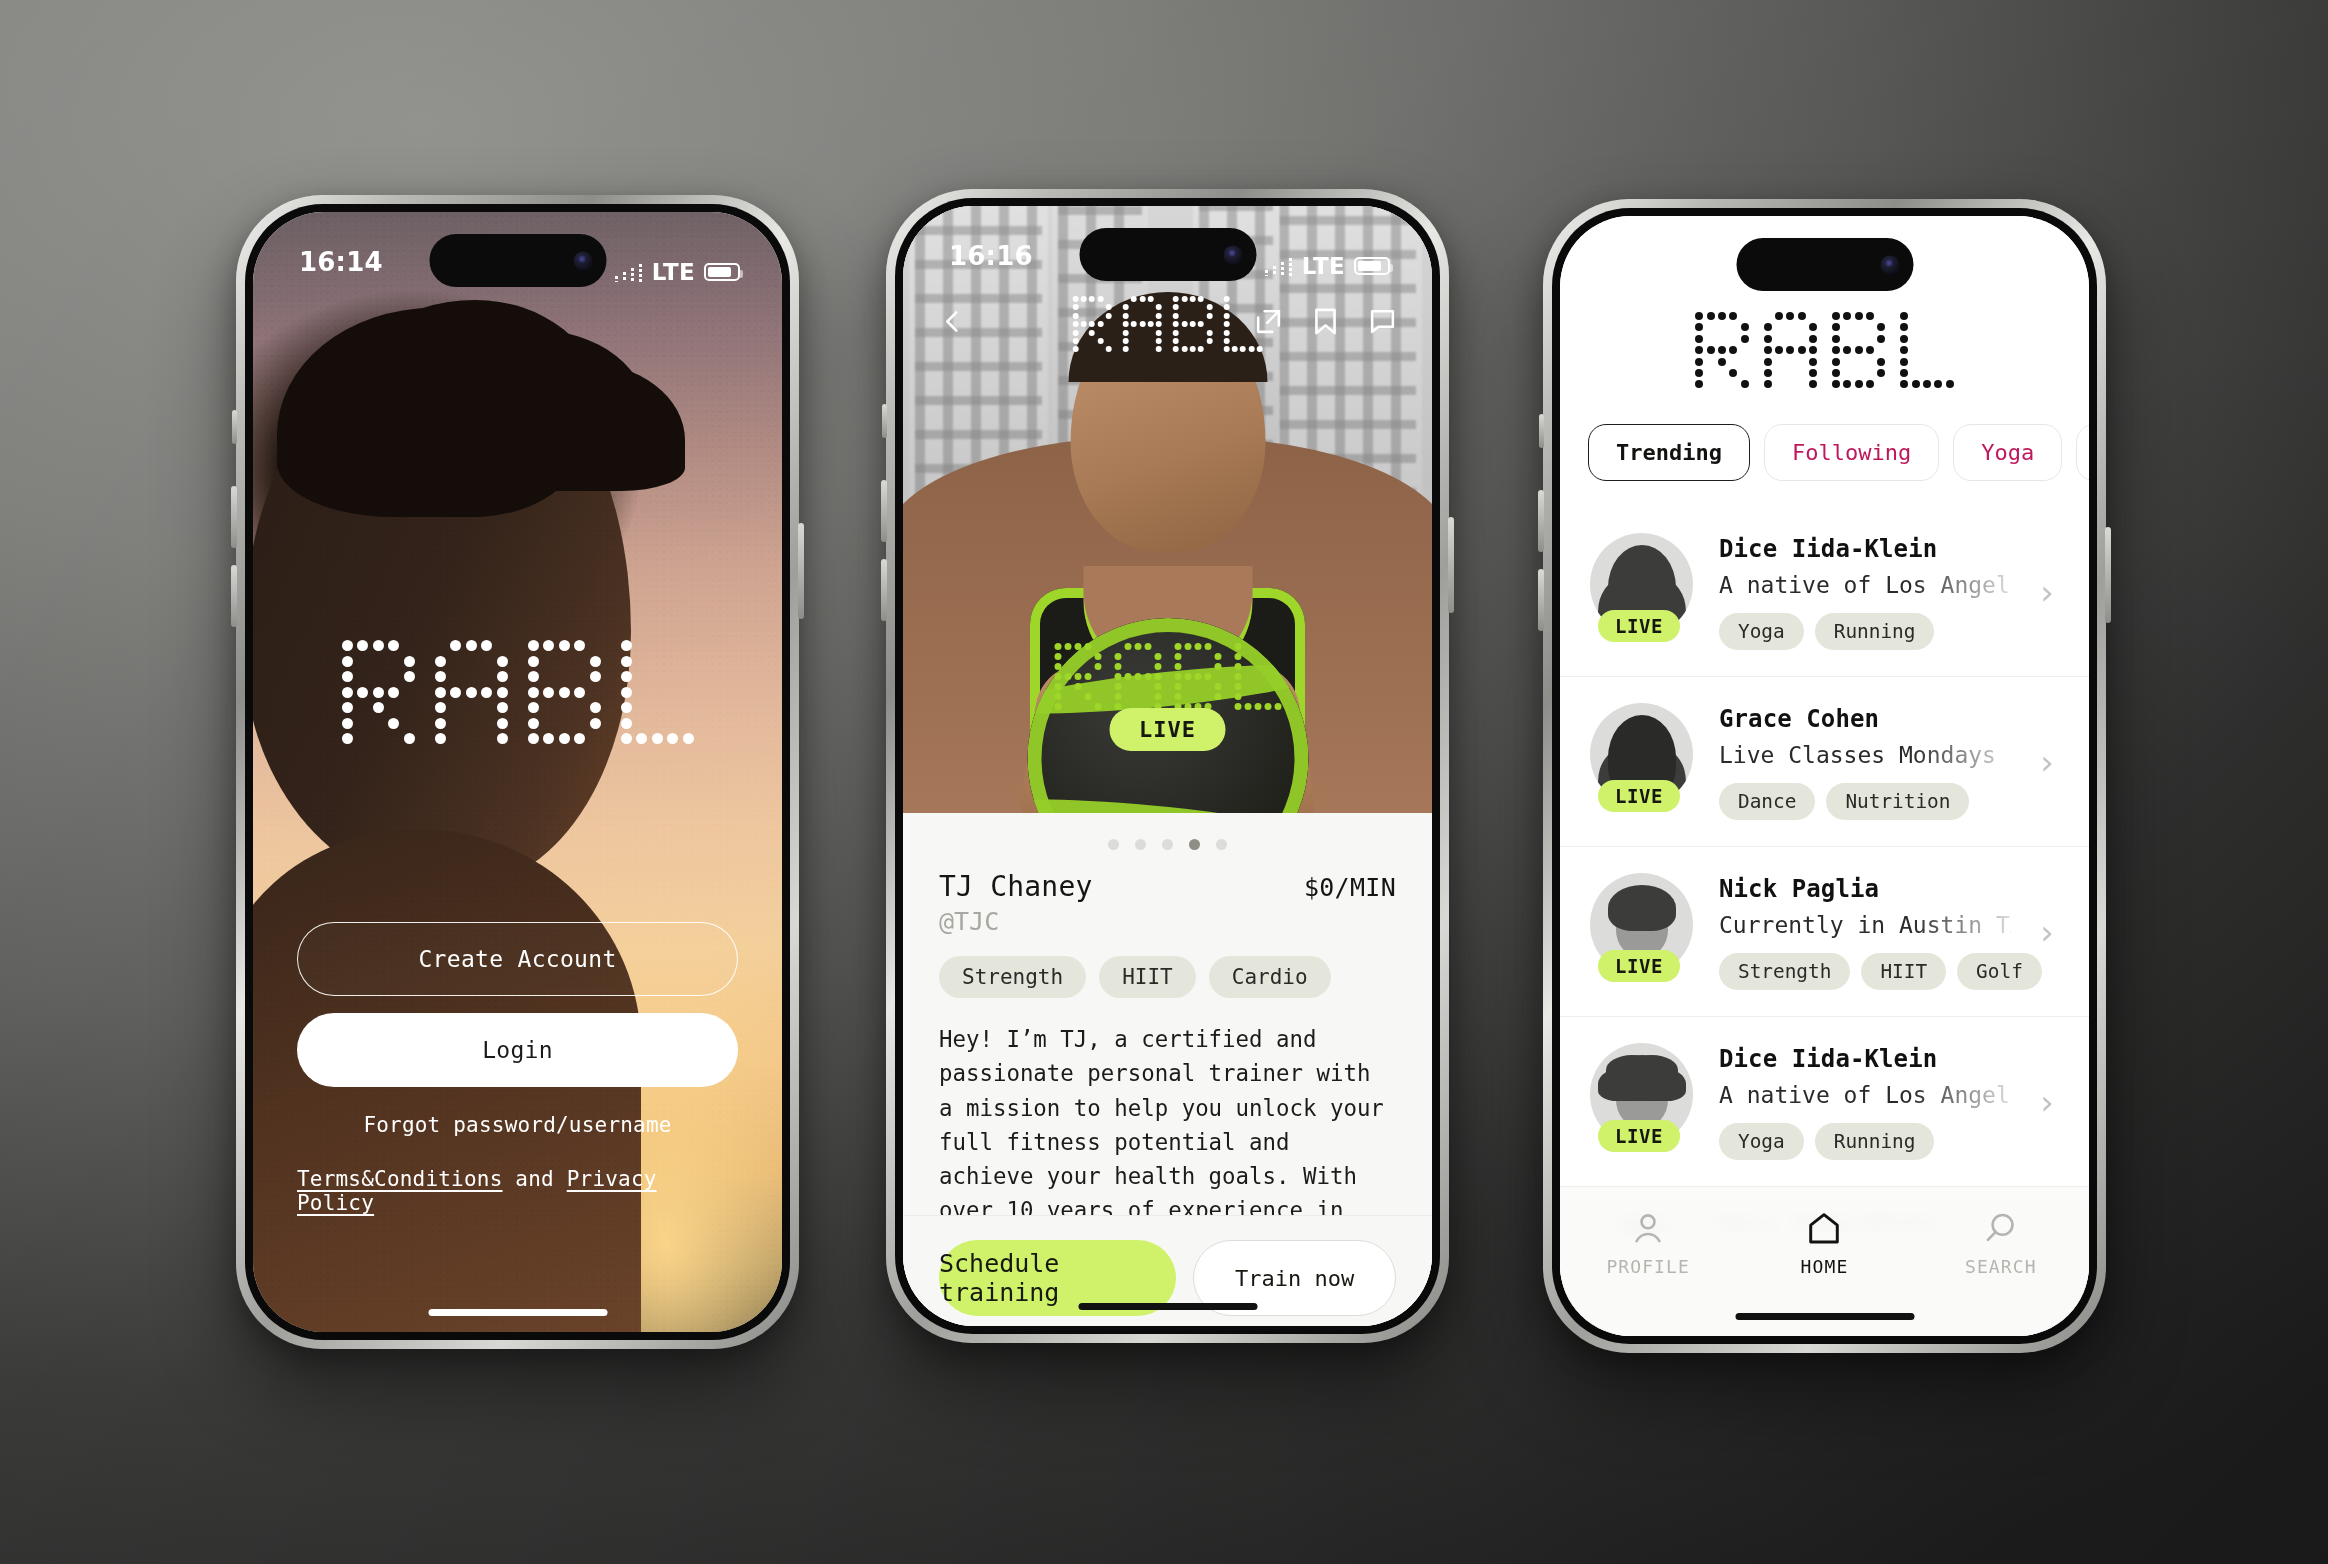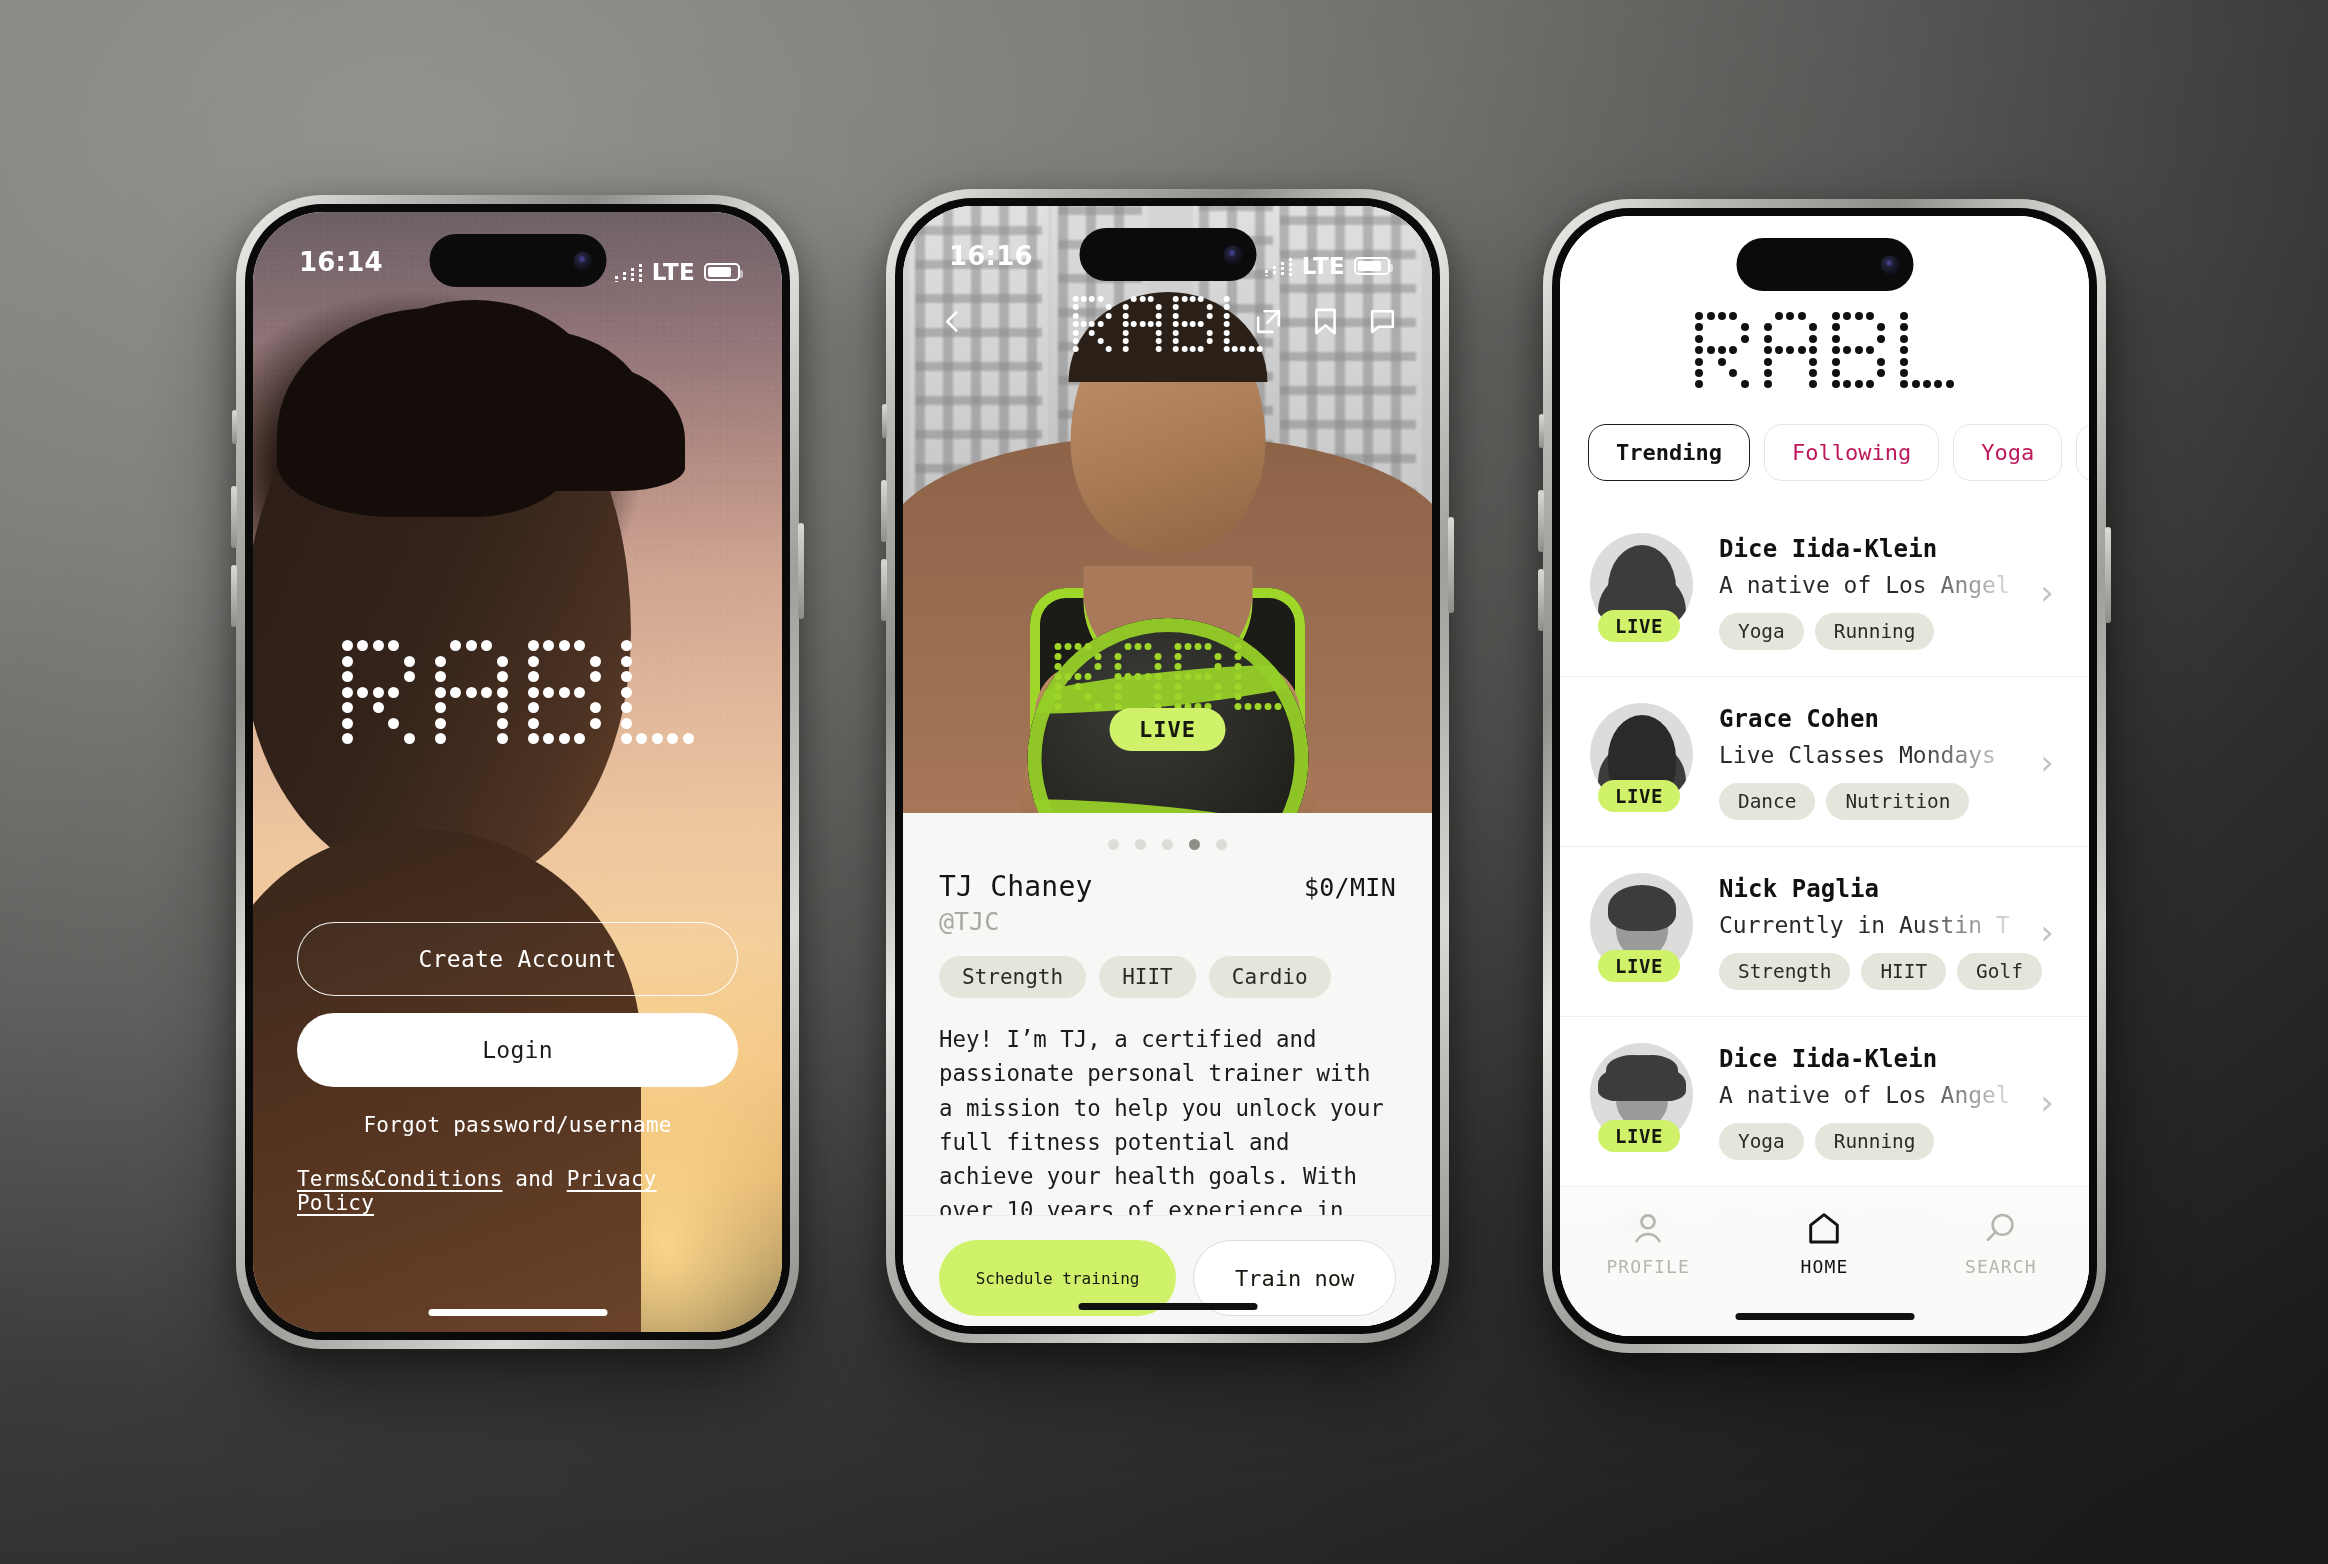--- a/index.html
+++ b/index.html
@@ -283,21 +283,21 @@
     padding: 24px 36px 0; font-size: 22.4px; line-height: 1.53; color:#1b1b1b;
     overflow: hidden; flex: 1;
   }
   .p2-cta {
     display:flex; gap: 17px; padding: 20px 36px 0; background:#f7f7f5;
     border-top: 1px solid #ececea;
     padding-top: 24px; padding-bottom: 10px;
   }
   .cta-green {
     flex: 1.18; height: 76px; border-radius: 40px; background:#cff26a; color:#17180f;
-    display:flex; align-items:center; justify-content:center; font-size: 16px;
+    display:flex; align-items:center; justify-content:center; font-size: 25px;
   }
   .cta-ghost {
     flex: 1; height: 76px; border-radius: 40px; background:#fff; color:#17180f;
     border:1.4px solid #dcdcd8;
     display:flex; align-items:center; justify-content:center; font-size: 22px;
   }
 
   
   .p3 { position:absolute; inset:0; background:#fff; display:flex; flex-direction:column; }
   .p3-logo-wrap { padding-top: 96px; display:flex; justify-content:center; }

